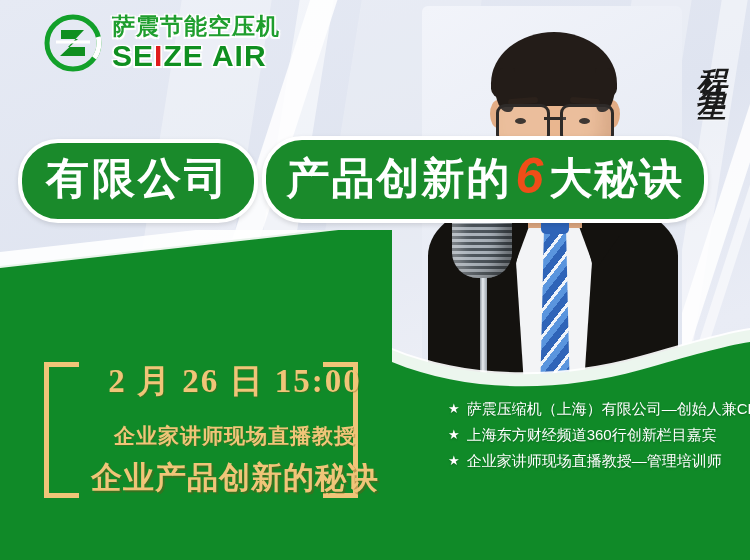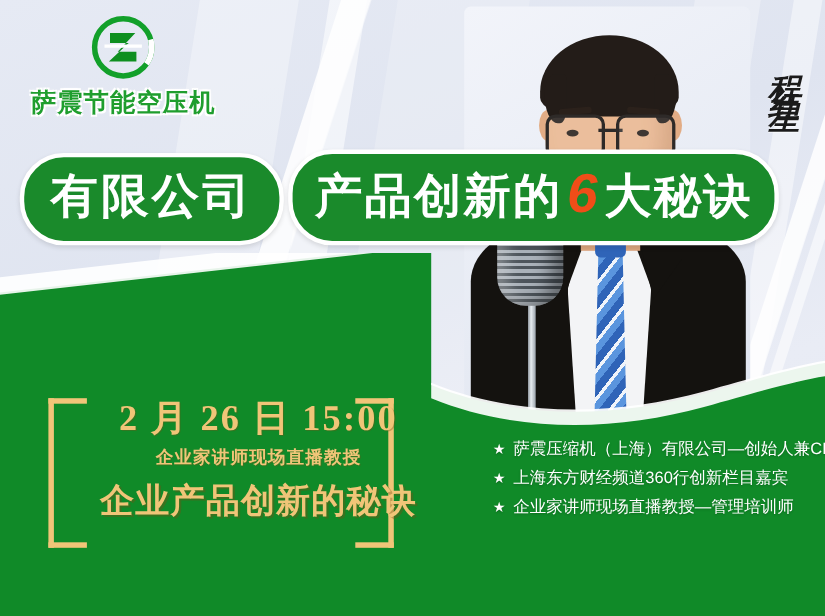--- a/index.html
+++ b/index.html
@@ -275,27 +275,26 @@
     bottom: 0;
     width: 750px;
     height: 330px;
     z-index: 4;
   }
   .green-panel svg { display: block; }
 
   
   .logo {
     position: absolute;
-    left: 28px;
+    left: 44px;
     top: 14px;
     z-index: 6;
     display: flex;
     align-items: center;
     gap: 10px;
-    flex-direction: column;
   }
   .logo-mark {
     position: relative;
     width: 58px;
     height: 58px;
     flex: 0 0 auto;
   }
   .logo-text { line-height: 1; }
   .logo-cn {
     font-size: 23px;
@@ -403,24 +402,24 @@
   .promo-date {
     font-family: "Liberation Serif", serif;
     font-size: 33px;
     font-weight: bold;
     letter-spacing: 2px;
     line-height: 1.18;
     text-shadow: 1px 1px 0 rgba(120,80,20,0.35);
   }
   .promo-sub {
     font-family: "Liberation Serif", serif;
-    font-size: 16px;
+    font-size: 21px;
     font-weight: bold;
     letter-spacing: 1px;
-    margin-top: 5px;
+    margin-top: 21px;
     text-shadow: 1px 1px 0 rgba(120,80,20,0.35);
   }
   .promo-main {
     font-family: Liberation Serif, serif;
     font-size: 31px;
     font-weight: bold;
     letter-spacing: 1px;
     margin-top: 7px;
     text-shadow: 2px 2px 0 rgba(120,80,20,0.38);
   }
@@ -504,20 +503,21 @@
     <div class="logo-mark">
       <svg width="58" height="58" viewBox="0 0 58 58" xmlns="http://www.w3.org/2000/svg">
         <circle cx="29" cy="29" r="26" fill="none" stroke="#12a02a" stroke-width="5"></circle>
         <circle cx="29" cy="29" r="26" fill="none" stroke="#ffffff" stroke-width="5" stroke-dasharray="26 140" stroke-dashoffset="10"></circle>
         <path d="M40 16 L17 16 L17 25 L34 25 L16 42 L41 42 L41 33 L24 33 Z" fill="#0f8f20"></path>
         <path d="M12 28 L46 28" stroke="#ffffff" stroke-width="3"></path>
       </svg>
     </div>
     <div class="logo-text">
       <div class="logo-cn">萨震节能空压机</div>
+      <div class="logo-en"><span>SE</span><span class="hl">I</span><span>ZE AIR</span></div>
     </div>
   </div>
 
   <div class="headline">
     <div class="pill pill-1">有限公司</div>
     <div class="pill pill-2"><span>产品创新的</span><span class="num">6</span><span>大秘诀</span></div>
   </div>
 
   <div class="calligraphy">程红星</div>
 

